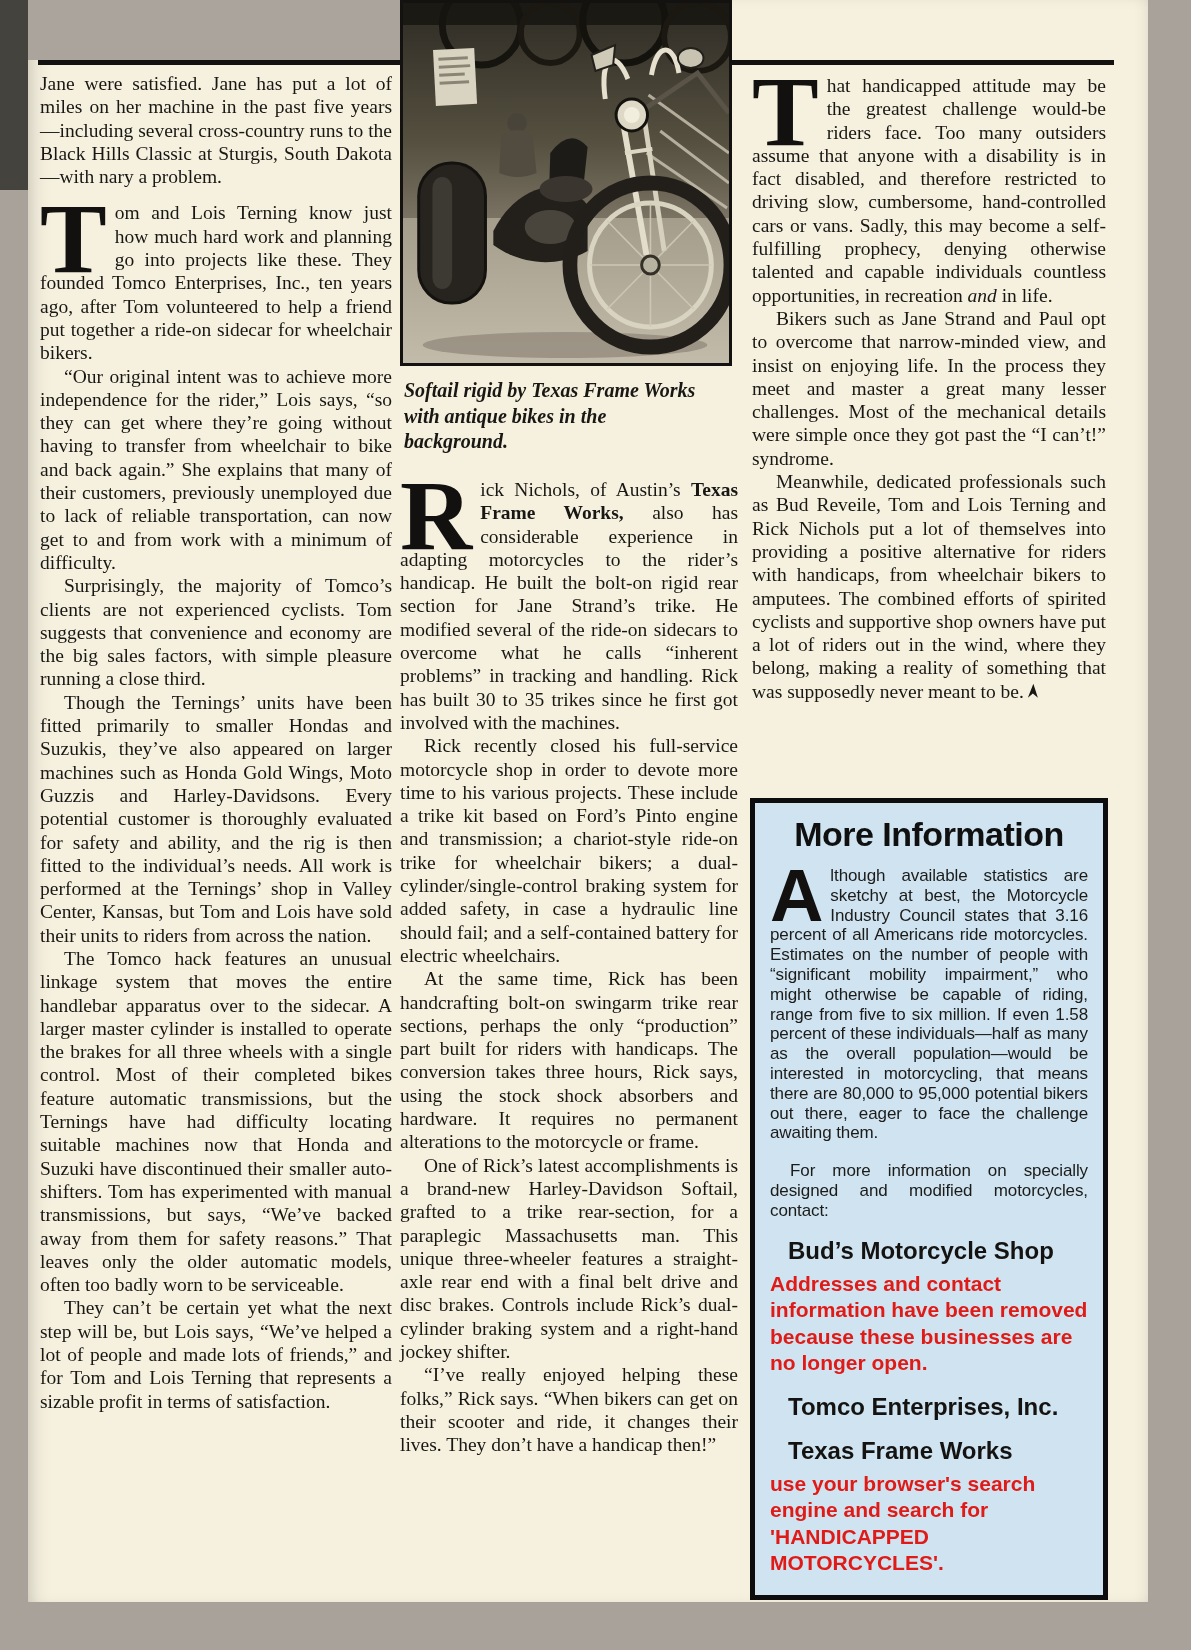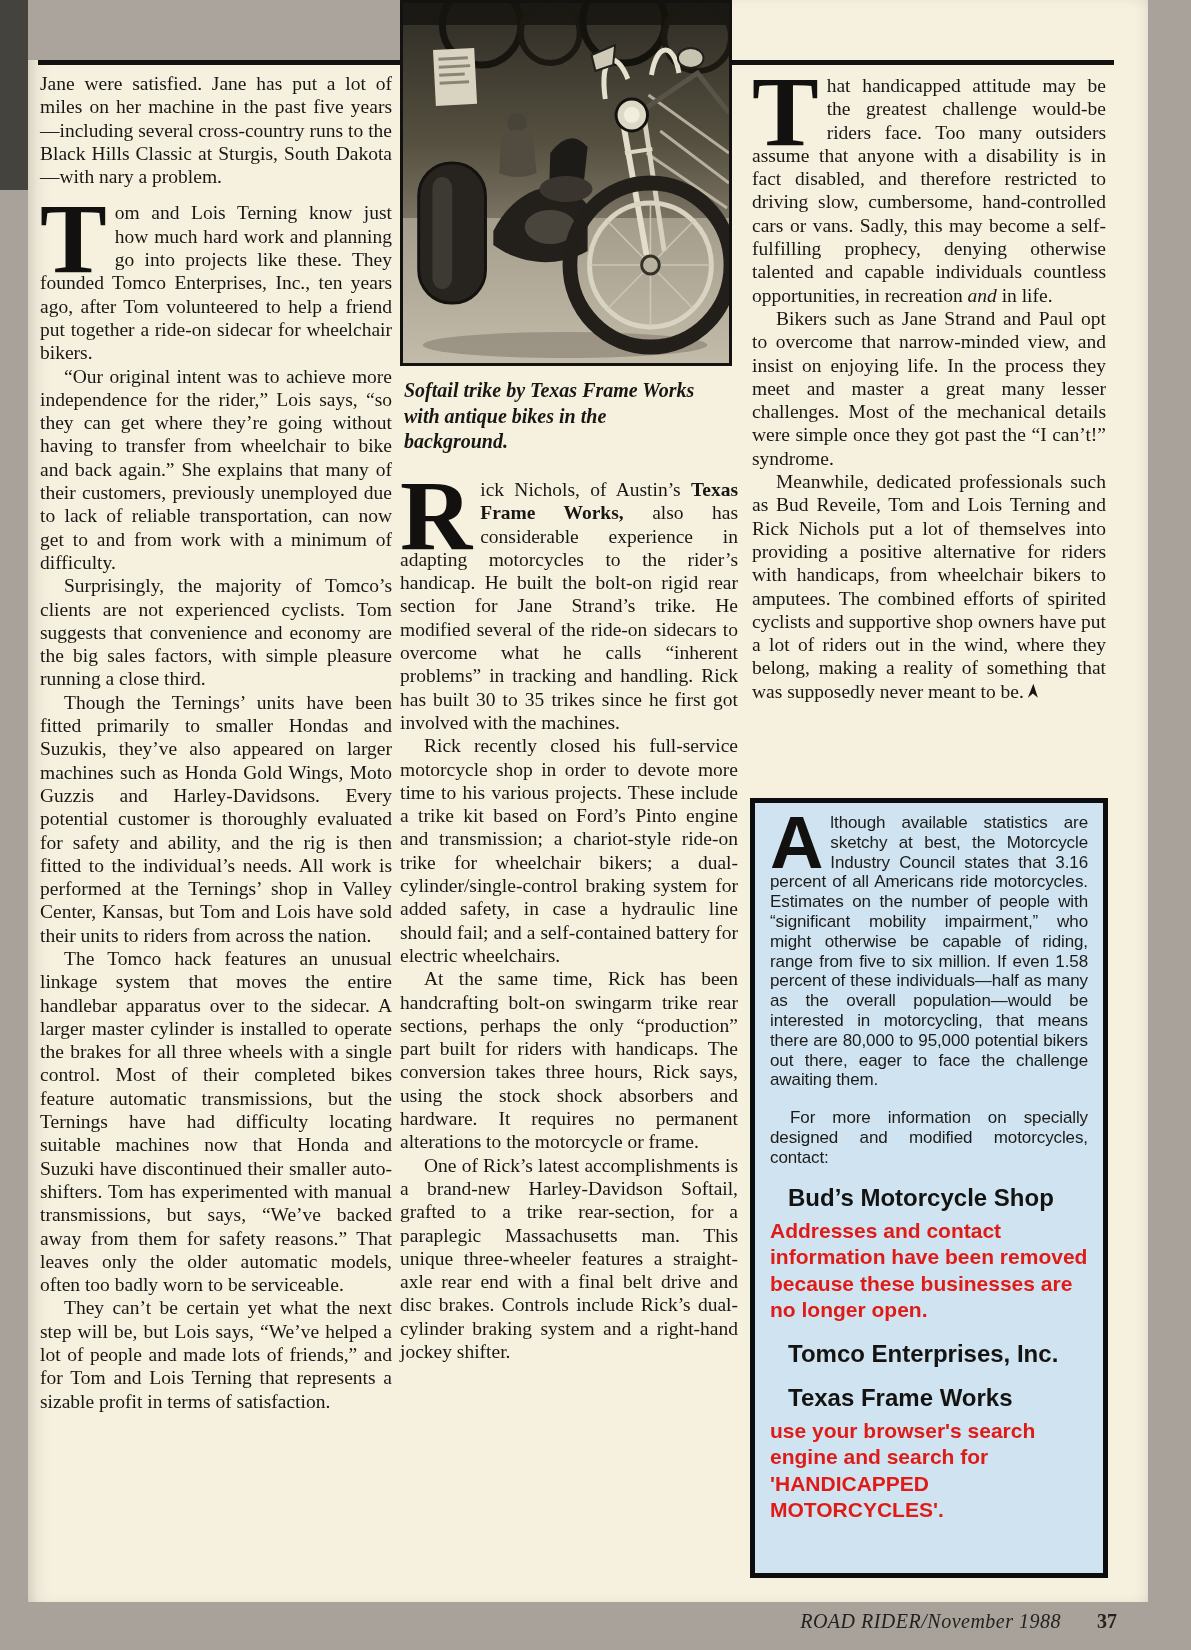--- a/index.html
+++ b/index.html
@@ -152,61 +152,59 @@
         <circle cx="252" cy="262" r="82" fill="none" stroke="#221f1a" stroke-width="15"></circle>
         <circle cx="252" cy="262" r="62" fill="none" stroke="#d9d3c1" stroke-width="5"></circle>
         <g stroke="#cfc9b7" stroke-width="1.6" opacity="0.9">
           <path d="M252 262 L252 200 M252 262 L252 324 M252 262 L190 262 M252 262 L314 262"></path>
           <path d="M252 262 L208 218 M252 262 L296 306 M252 262 L208 306 M252 262 L296 218"></path>
         </g>
         <circle cx="252" cy="262" r="9" fill="#b8b2a0" stroke="#333027" stroke-width="3"></circle>
       </svg>
     </figure>
 
-    <p class="caption">Softail trike by Texas Frame Works with antique bikes in the background.</p>
+    <p class="caption">Softail rigid by Texas Frame Works with antique bikes in the background.</p>
 
     <div class="col col-left">
       <p class="para">Jane were satisfied. Jane has put a lot of miles on her machine in the past five years—including several cross-country runs to the Black Hills Classic at Sturgis, South Dakota—with nary a problem.</p>
       <p class="para drop-para">
         <span class="dropcap serif-drop">T</span><span><span>om and Lois Terning know just how much hard work and planning go into projects like these. They founded </span><span style="font-weight: 400;">Tomco Enterprises, Inc.,</span><span> ten years ago, after Tom volunteered to help a friend put together a ride-on sidecar for wheelchair bikers.</span></span>
       </p>
       <p class="para indent">“Our original intent was to achieve more independence for the rider,” Lois says, “so they can get where they’re going without having to transfer from wheelchair to bike and back again.” She explains that many of their customers, previously unemployed due to lack of reliable transportation, can now get to and from work with a minimum of difficulty.</p>
       <p class="para indent">Surprisingly, the majority of Tomco’s clients are not experienced cyclists. Tom suggests that convenience and economy are the big sales factors, with simple pleasure running a close third.</p>
       <p class="para indent">Though the Ternings’ units have been fitted primarily to smaller Hondas and Suzukis, they’ve also appeared on larger machines such as Honda Gold Wings, Moto Guzzis and Harley-Davidsons. Every potential customer is thoroughly evaluated for safety and ability, and the rig is then fitted to the individual’s needs. All work is performed at the Ternings’ shop in Valley Center, Kansas, but Tom and Lois have sold their units to riders from across the nation.</p>
       <p class="para indent">The Tomco hack features an unusual linkage system that moves the entire handlebar apparatus over to the sidecar. A larger master cylinder is installed to operate the brakes for all three wheels with a single control. Most of their completed bikes feature automatic transmissions, but the Ternings have had difficulty locating suitable machines now that Honda and Suzuki have discontinued their smaller auto-shifters. Tom has experimented with manual transmissions, but says, “We’ve backed away from them for safety reasons.” That leaves only the older automatic models, often too badly worn to be serviceable.</p>
       <p class="para indent">They can’t be certain yet what the next step will be, but Lois says, “We’ve helped a lot of people and made lots of friends,” and for Tom and Lois Terning that represents a sizable profit in terms of satisfaction.</p>
     </div>
 
     <div class="col col-mid">
       <p class="para drop-para">
         <span class="dropcap serif-drop">R</span><span><span>ick Nichols, of Austin’s </span><span style="font-weight: 700;">Texas Frame Works,</span><span> also has considerable experience in adapting motorcycles to the rider’s handicap. He built the bolt-on rigid rear section for Jane Strand’s trike. He modified several of the ride-on sidecars to overcome what he calls “inherent problems” in tracking and handling. Rick has built 30 to 35 trikes since he first got involved with the machines.</span></span>
       </p>
       <p class="para indent">Rick recently closed his full-service motorcycle shop in order to devote more time to his various projects. These include a trike kit based on Ford’s Pinto engine and transmission; a chariot-style ride-on trike for wheelchair bikers; a dual-cylinder/single-control braking system for added safety, in case a hydraulic line should fail; and a self-contained battery for electric wheelchairs.</p>
       <p class="para indent">At the same time, Rick has been handcrafting bolt-on swingarm trike rear sections, perhaps the only “production” part built for riders with handicaps. The conversion takes three hours, Rick says, using the stock shock absorbers and hardware. It requires no permanent alterations to the motorcycle or frame.</p>
       <p class="para indent">One of Rick’s latest accomplishments is a brand-new Harley-Davidson Softail, grafted to a trike rear-section, for a paraplegic Massachusetts man. This unique three-wheeler features a straight-axle rear end with a final belt drive and disc brakes. Controls include Rick’s dual-cylinder braking system and a right-hand jockey shifter.</p>
+      <p class="para indent">“I’ve really enjoyed helping these folks,” Rick says. “When bikers can get on their scooter and ride, it changes their lives. They don’t have a handicap then!”</p>
     </div>
 
     <div class="col col-right">
       <p class="para drop-para">
         <span class="dropcap serif-drop">T</span><span><span>hat handicapped attitude may be the greatest challenge would-be riders face. Too many outsiders assume that anyone with a disability is in fact disabled, and therefore restricted to driving slow, cumbersome, hand-controlled cars or vans. Sadly, this may become a self-fulfilling prophecy, denying otherwise talented and capable individuals countless opportunities, in recreation </span><span style="font-style: italic;">and</span><span> in life.</span></span>
       </p>
       <p class="para indent">Bikers such as Jane Strand and Paul opt to overcome that narrow-minded view, and insist on enjoying life. In the process they meet and master a great many lesser challenges. Most of the mechanical details were simple once they got past the “I can’t!” syndrome.</p>
       <p class="para indent"><span>Meanwhile, dedicated professionals such as Bud Reveile, Tom and Lois Terning and Rick Nichols put a lot of themselves into providing a positive alternative for riders with handicaps, from wheelchair bikers to amputees. The combined efforts of spirited cyclists and supportive shop owners have put a lot of riders out in the wind, where they belong, making a reality of something that was supposedly never meant to be.</span><span class="end-mark"></span></p>
     </div>
 
     <aside class="info-box">
+      <h2 class="info-title">More Information</h2>
       <p class="ipara">
         <span class="dropcap sans-drop">A</span><span>lthough available statistics are sketchy at best, the Motorcycle Industry Council states that 3.16 percent of all Americans ride motorcycles. Estimates on the number of people with “significant mobility impairment,” who might otherwise be capable of riding, range from five to six million. If even 1.58 percent of these individuals—half as many as the overall population—would be interested in motorcycling, that means there are 80,000 to 95,000 potential bikers out there, eager to face the challenge awaiting them.</span>
       </p>
       <p class="ipara indent">For more information on specially designed and modified motorcycles, contact:</p>
       <p class="contact">Bud’s Motorcycle Shop</p>
       <p class="rednote">Addresses and contact information have been removed because these businesses are no longer open.</p>
       <p class="contact">Tomco Enterprises, Inc.</p>
       <p class="contact">Texas Frame Works</p>
       <p class="rednote">use your browser's search engine and search for 'HANDICAPPED MOTORCYCLES'.</p>
     </aside>
   </div>
 
-  <div class="footer">
-    <span class="mag">ROAD RIDER/November 1988</span>
-    <span class="pageno">37</span>
-  </div>
 </div>
 
 </body></html>

